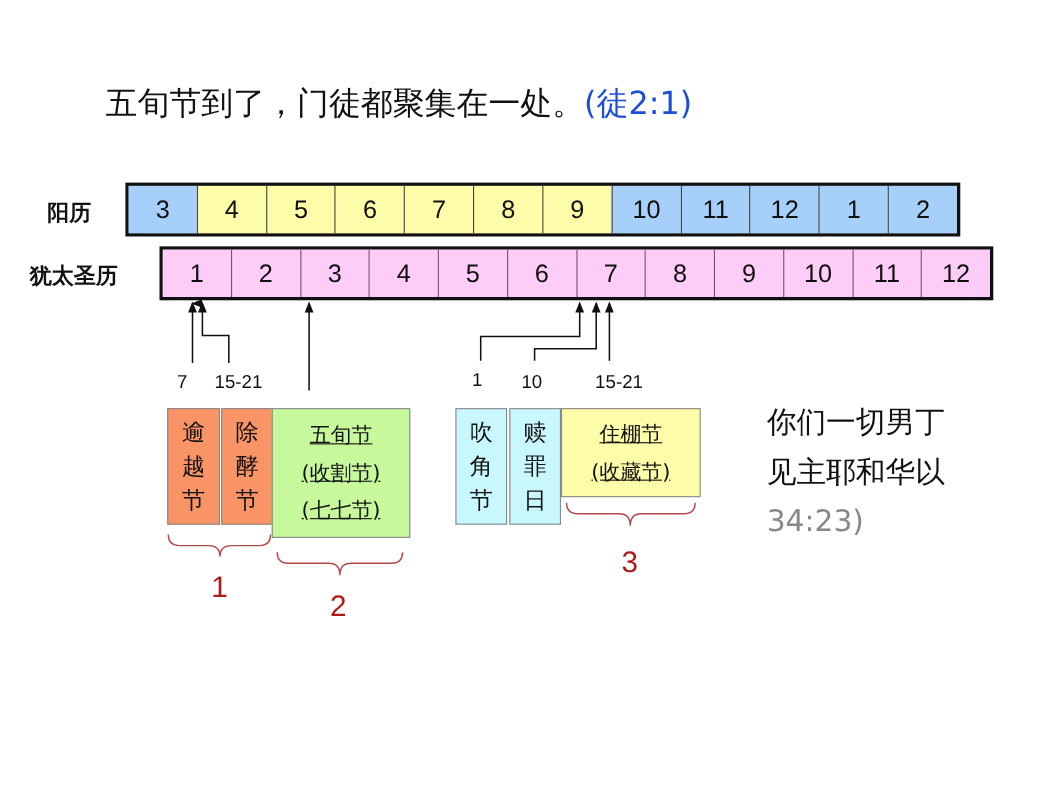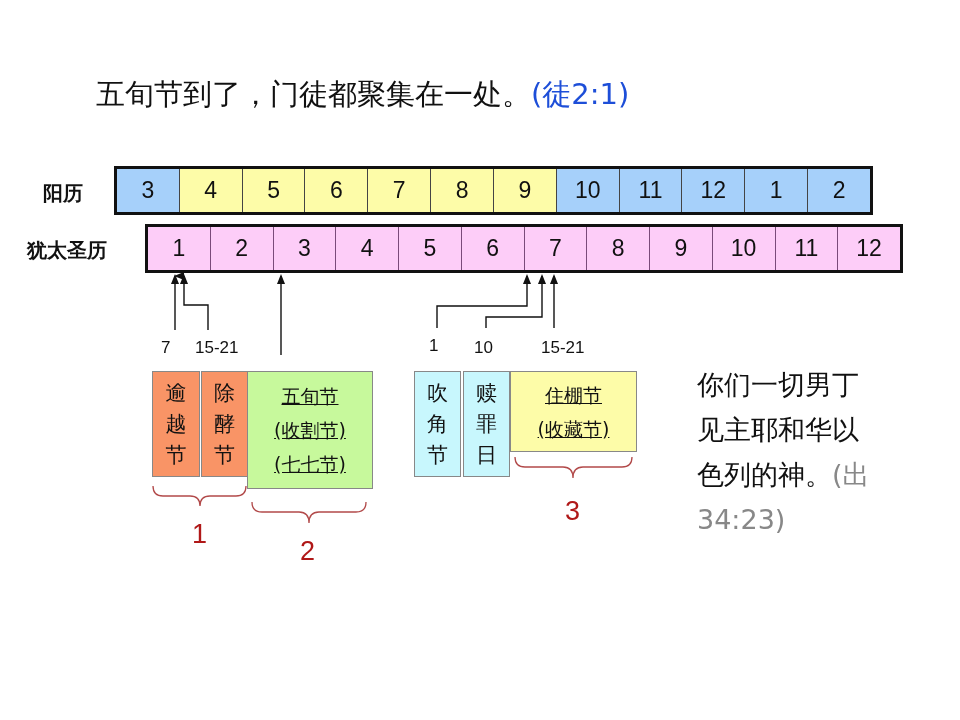--- a/index.html
+++ b/index.html
@@ -146,15 +146,14 @@
   <span>(收藏节)</span>
 </div>
 
 <div class="group-num" style="left:192px; top:519px;">1</div>
 <div class="group-num" style="left:300px; top:536px;">2</div>
 <div class="group-num" style="left:565px; top:496px;">3</div>
 
 <div class="verse">
   <div>你们一切男丁</div>
   <div>见主耶和华以</div>
-  <div><span>色列的神。</span><span class="ref">(出</span></div>
   <div class="ref">34:23)</div>
 </div>
 
 </body></html>

